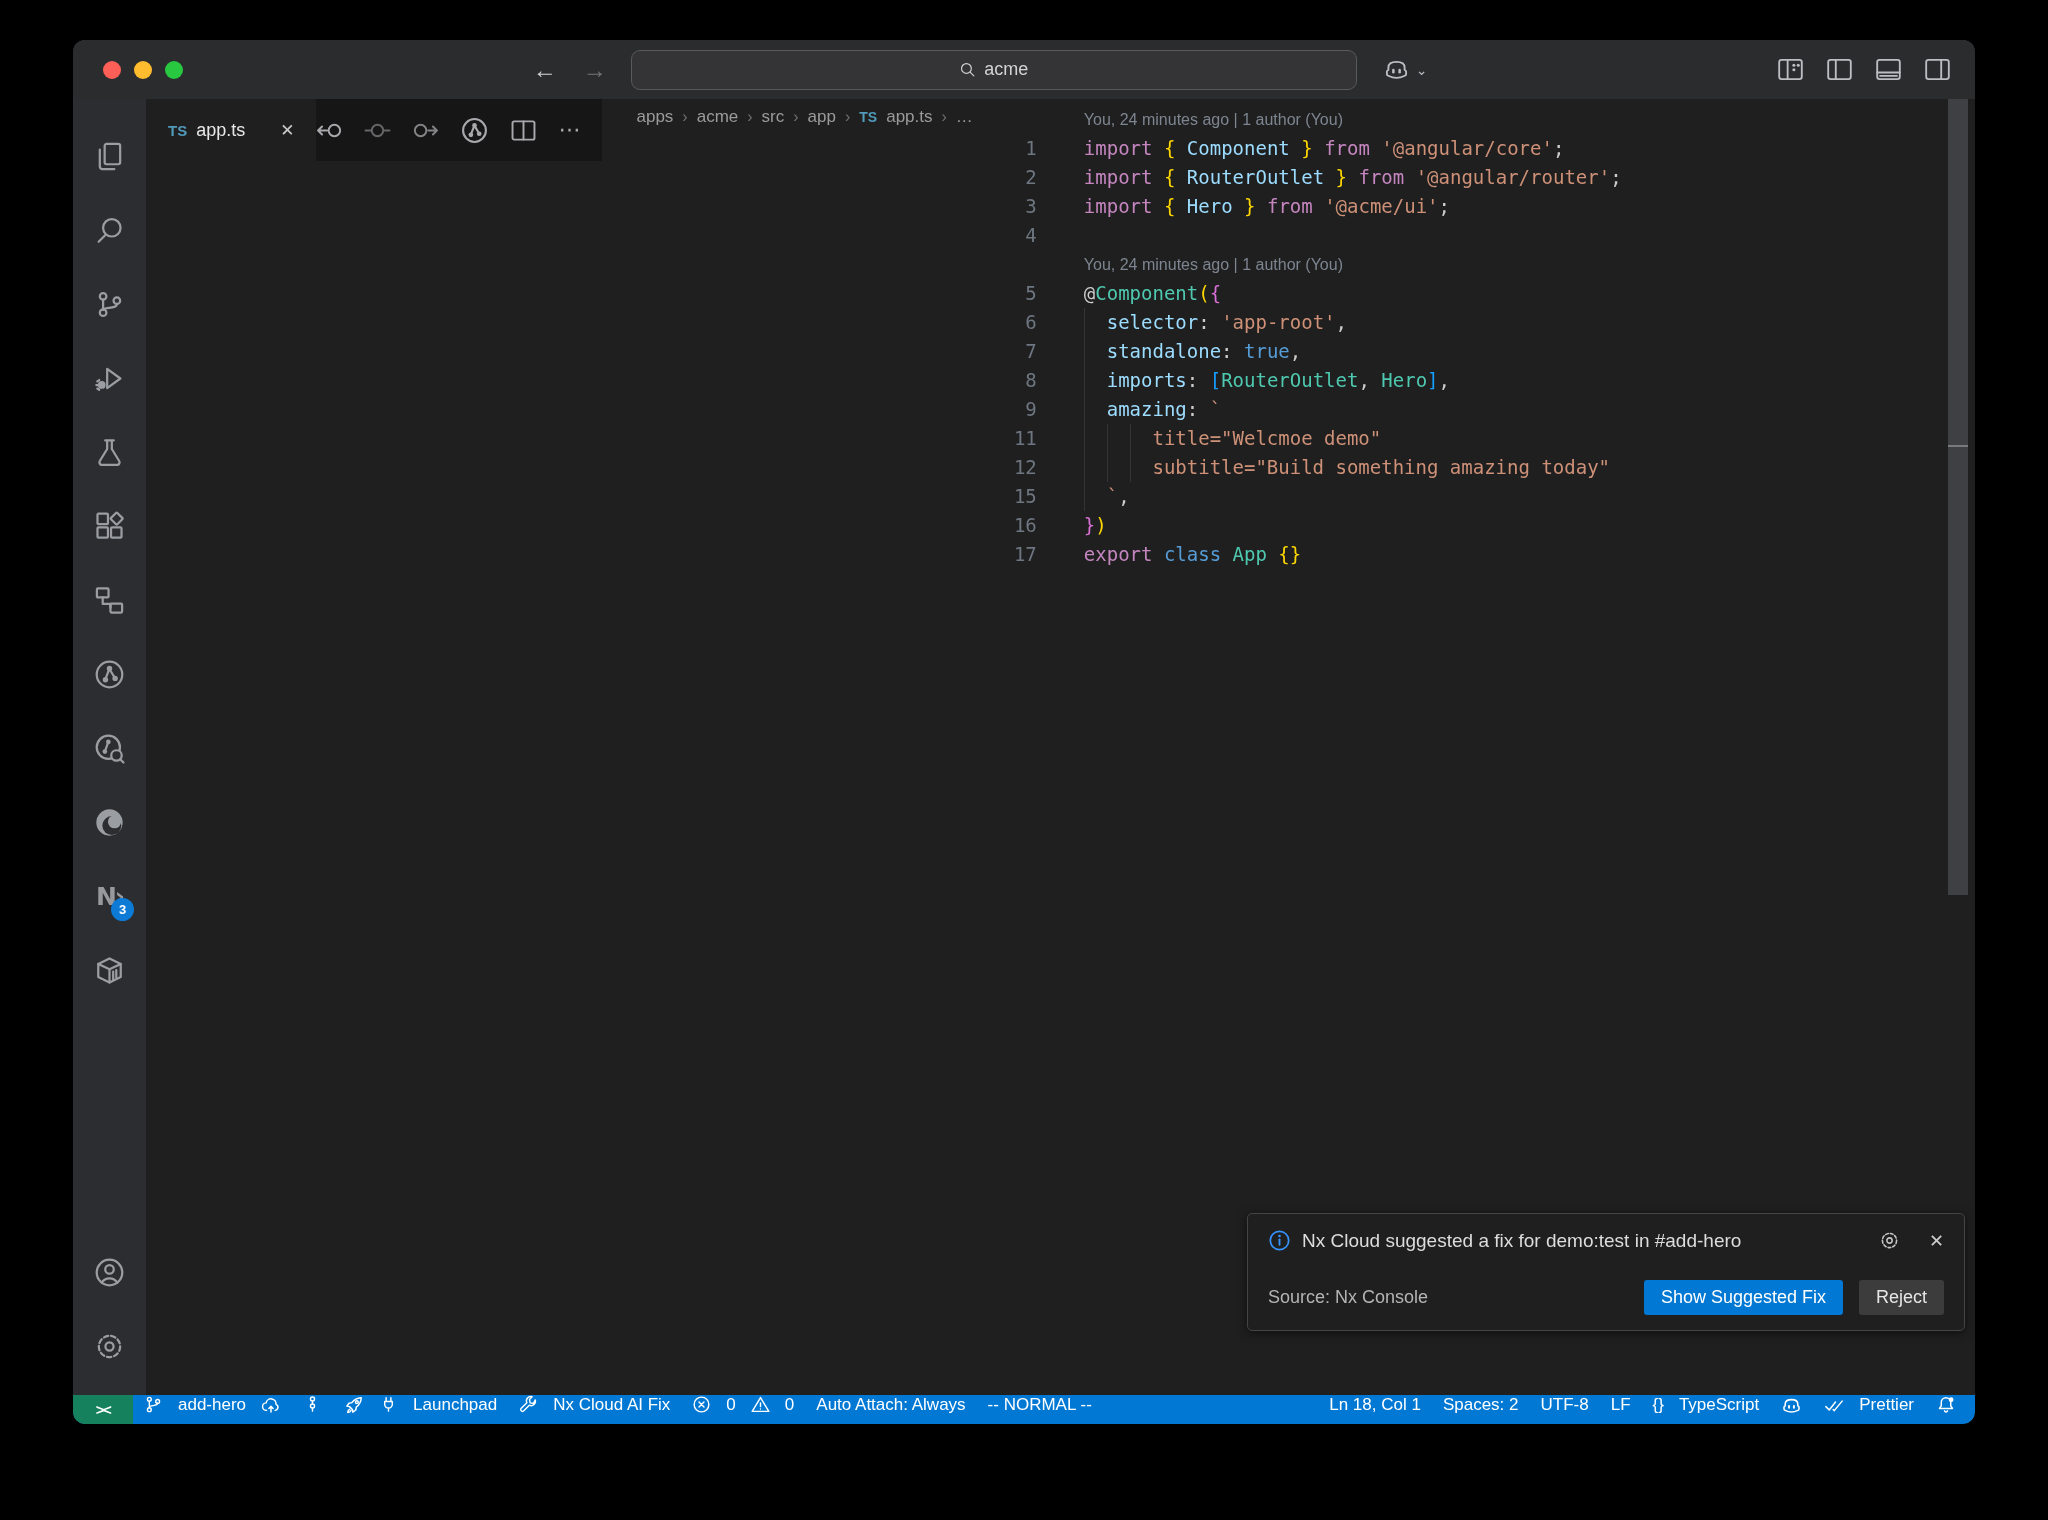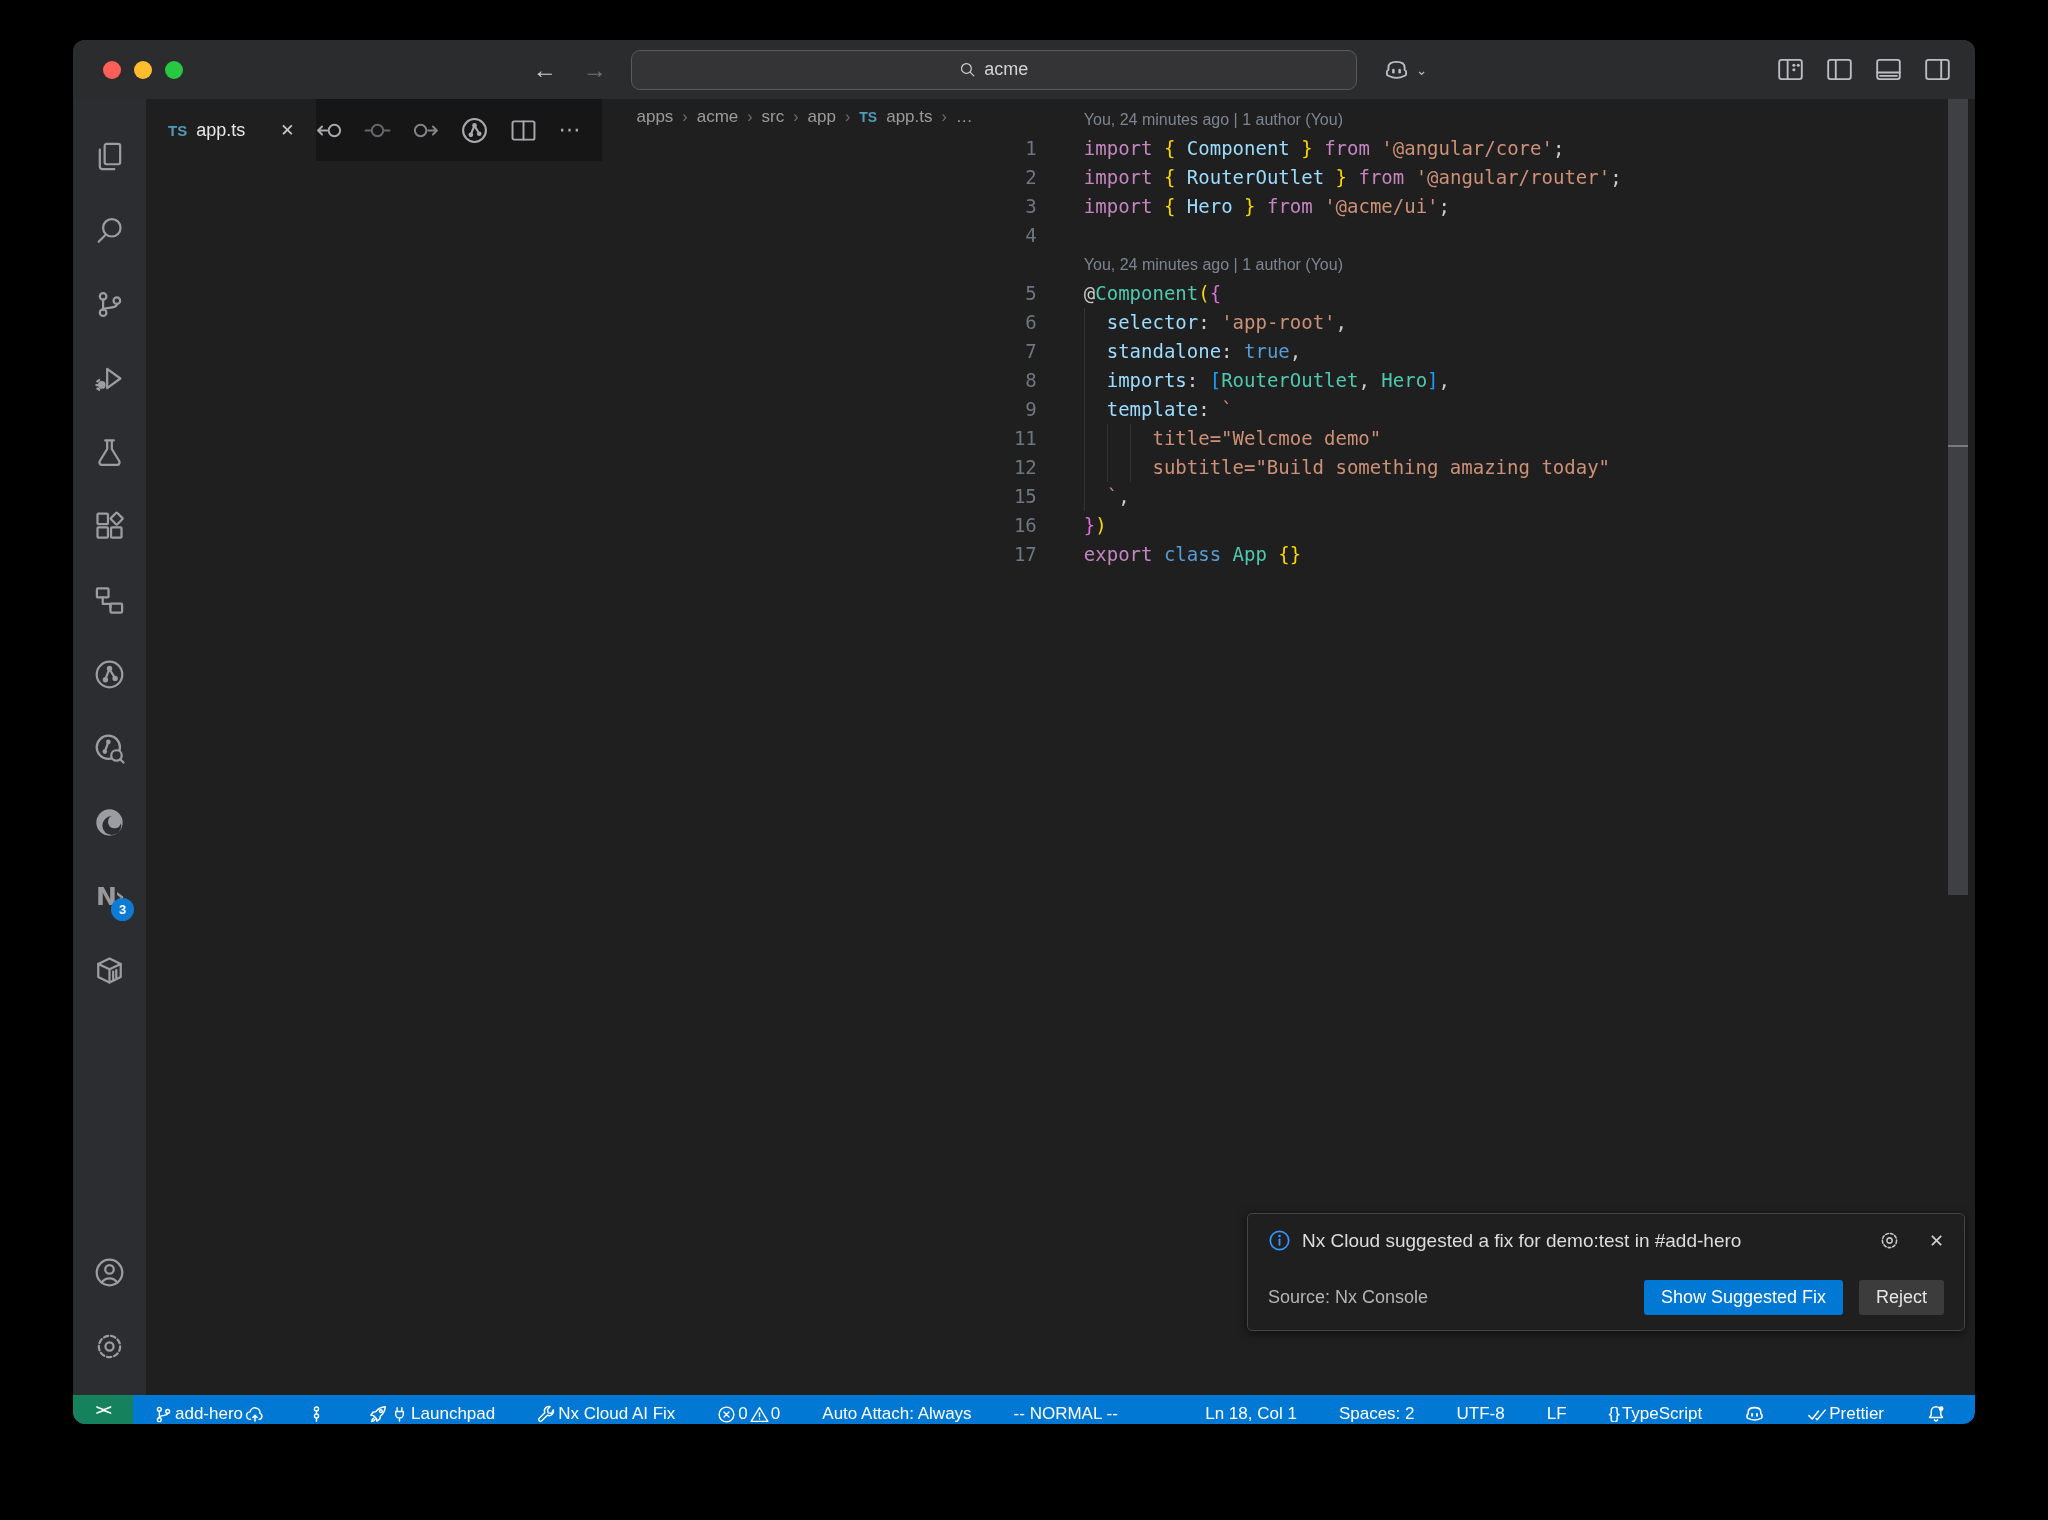--- a/index.html
+++ b/index.html
@@ -62,21 +62,21 @@
   .notif-foot{display:flex;align-items:center}
   .notif-src{color:#b4b4b4;font-size:18px;flex:1}
   .btn{border-radius:3px;font-size:18px;padding:7px 17px;display:inline-block}
   .btn-primary{background:#0078d4;color:#fff}
   .btn-secondary{background:#3c3c3c;color:#e6e6e6;margin-left:16px}
   .ni{stroke:#c5c5c5;fill:none;stroke-width:1.2;stroke-linecap:round}
   
   .statusbar{height:29px;background:#0078d4;display:flex;align-items:stretch;color:#fff;font-size:17px;flex:0 0 auto;border-radius:0 0 12px 12px}
   .sb-remote{width:60px;background:#16825d;display:flex;align-items:center;justify-content:center;border-radius:0 0 0 12px;
              font-weight:700;font-size:15px;letter-spacing:-1.5px}
-  .sbi{display:flex;align-items:flex-end;gap:2px;padding:0 21px}
+  .sbi{display:flex;align-items:flex-start;gap:15px;padding:0 11px}
   .sb-right{margin-left:auto;display:flex;align-items:stretch;padding-right:8px}
   .si{stroke:#fff;fill:none;stroke-width:1.2;stroke-linecap:round;stroke-linejoin:round}
 </style>
 </head>
 <body>
 
 <div class="screen">
   <div class="win">
 
     <div class="titlebar">
@@ -318,21 +318,21 @@
               <div class="crow">
                 <span class="ln">7</span>
                 <span class="ccontent"><i class="guide" style="left: 0ch;"></i>  <span style="color: rgb(156, 220, 254);">standalone</span><span style="color: rgb(204, 204, 204);">:</span><span style="color: rgb(204, 204, 204);"> </span><span style="color: rgb(86, 156, 214);">true</span><span style="color: rgb(204, 204, 204);">,</span></span>
               </div>
               <div class="crow">
                 <span class="ln">8</span>
                 <span class="ccontent"><i class="guide" style="left: 0ch;"></i>  <span style="color: rgb(156, 220, 254);">imports</span><span style="color: rgb(204, 204, 204);">:</span><span style="color: rgb(204, 204, 204);"> </span><span style="color: rgb(23, 159, 255);">[</span><span style="color: rgb(78, 201, 176);">RouterOutlet</span><span style="color: rgb(204, 204, 204);">,</span><span style="color: rgb(204, 204, 204);"> </span><span style="color: rgb(78, 201, 176);">Hero</span><span style="color: rgb(23, 159, 255);">]</span><span style="color: rgb(204, 204, 204);">,</span></span>
               </div>
               <div class="crow">
                 <span class="ln">9</span>
-                <span class="ccontent"><i class="guide" style="left: 0ch;"></i>  <span style="color: rgb(156, 220, 254);">template</span><span style="color: rgb(204, 204, 204);">:</span><span style="color: rgb(204, 204, 204);"> </span><span style="color: rgb(206, 145, 120);">`</span></span>
+                <span class="ccontent"><i class="guide" style="left: 0ch;"></i>  <span style="color: rgb(156, 220, 254);">amazing</span><span style="color: rgb(204, 204, 204);">:</span><span style="color: rgb(204, 204, 204);"> </span><span style="color: rgb(206, 145, 120);">`</span></span>
               </div>
               <div class="crow">
                 <span class="ln">11</span>
                 <span class="ccontent"><i class="guide" style="left: 0ch;"></i><i class="guide" style="left: 2ch;"></i><i class="guide" style="left: 4ch;"></i>      <span style="color: rgb(206, 145, 120);">title="Welcmoe demo"</span></span>
               </div>
               <div class="crow">
                 <span class="ln">12</span>
                 <span class="ccontent"><i class="guide" style="left: 0ch;"></i><i class="guide" style="left: 2ch;"></i><i class="guide" style="left: 4ch;"></i>      <span style="color: rgb(206, 145, 120);">subtitle="Build something amazing today"</span></span>
               </div>
               <div class="crow">

